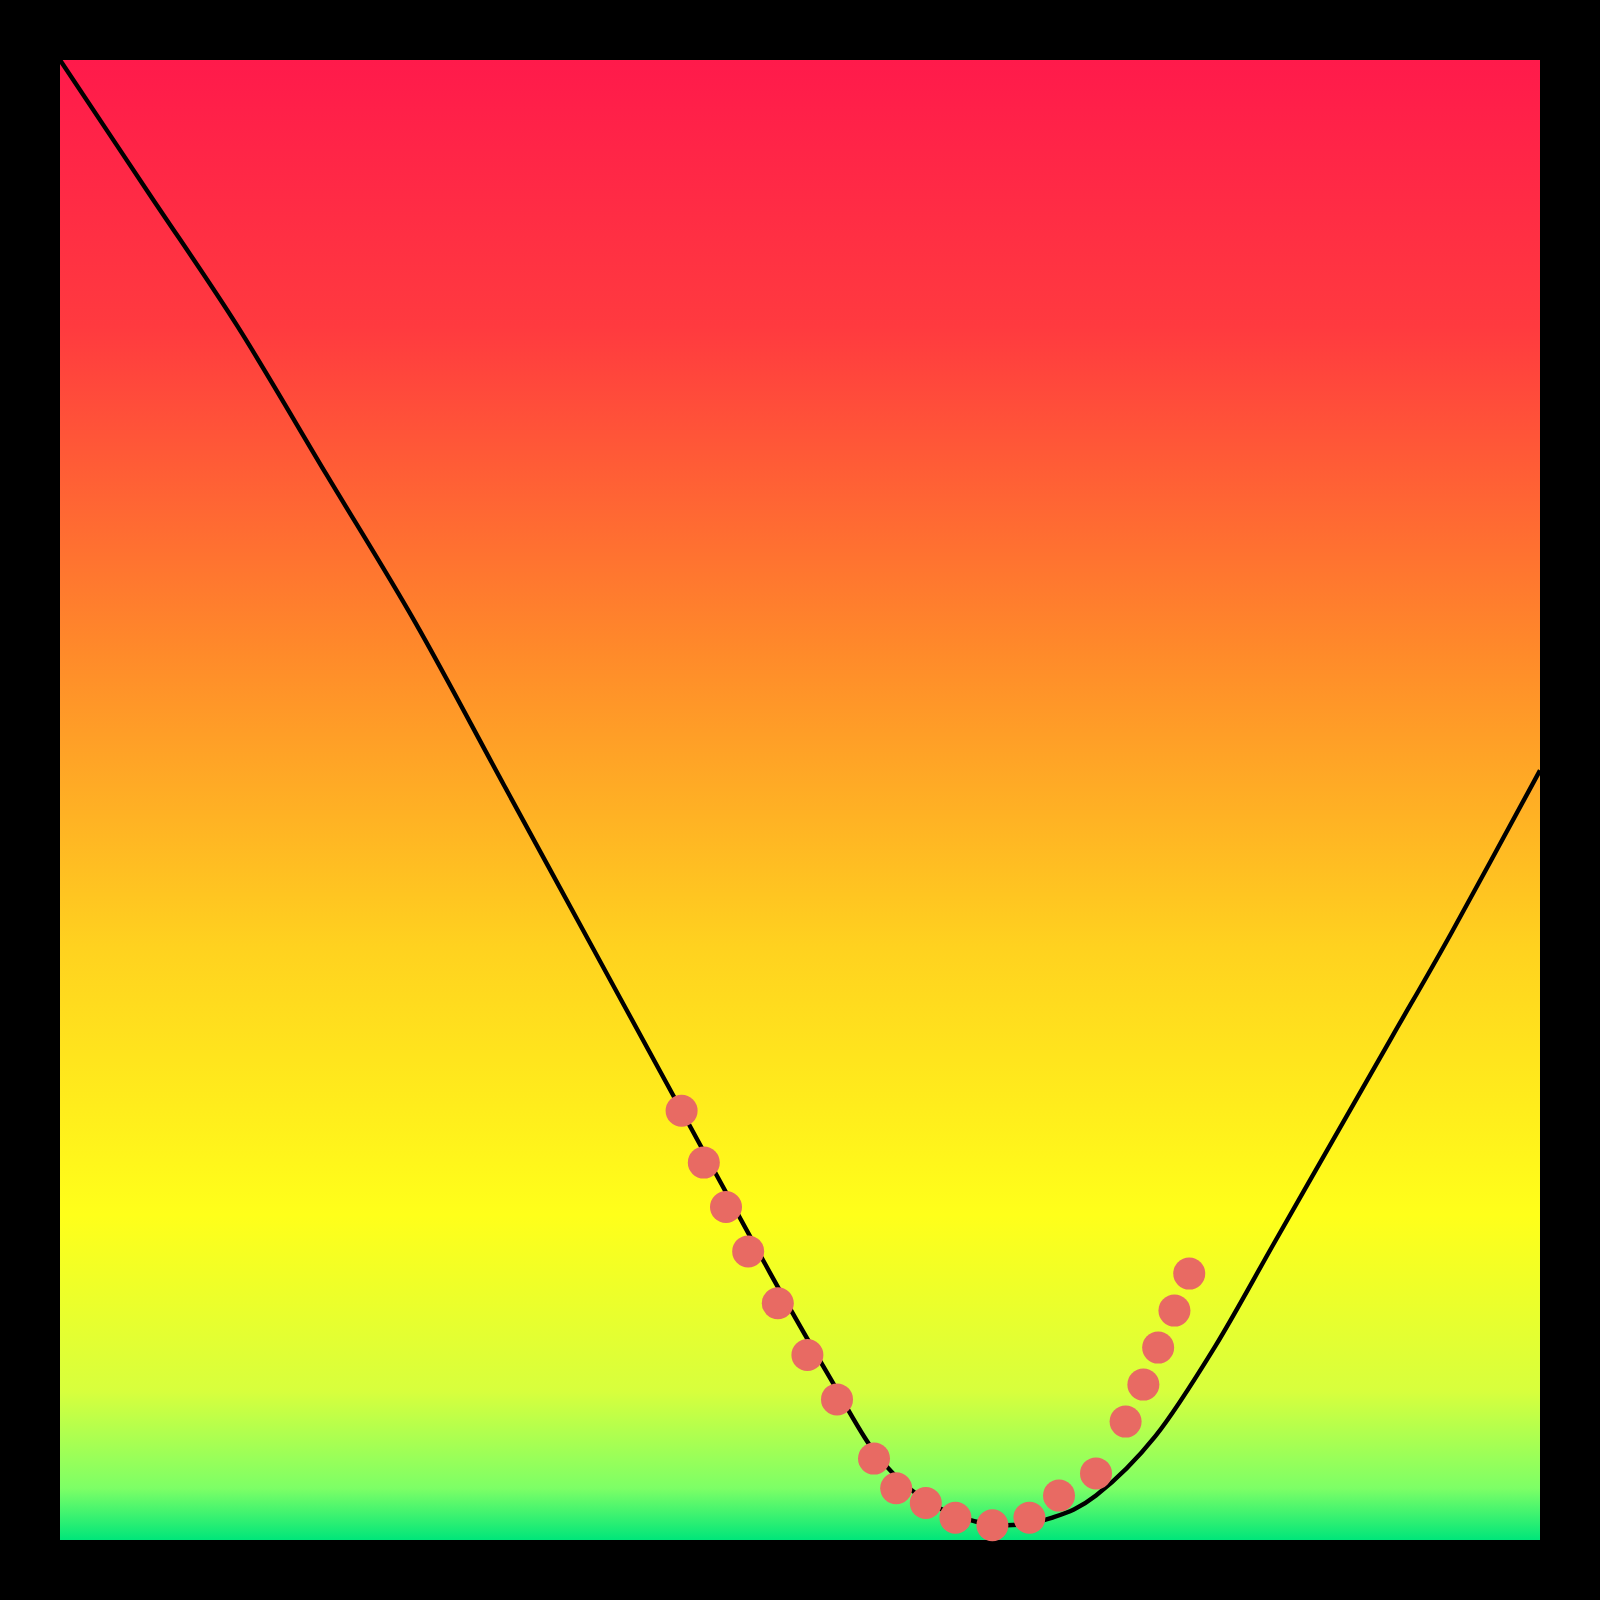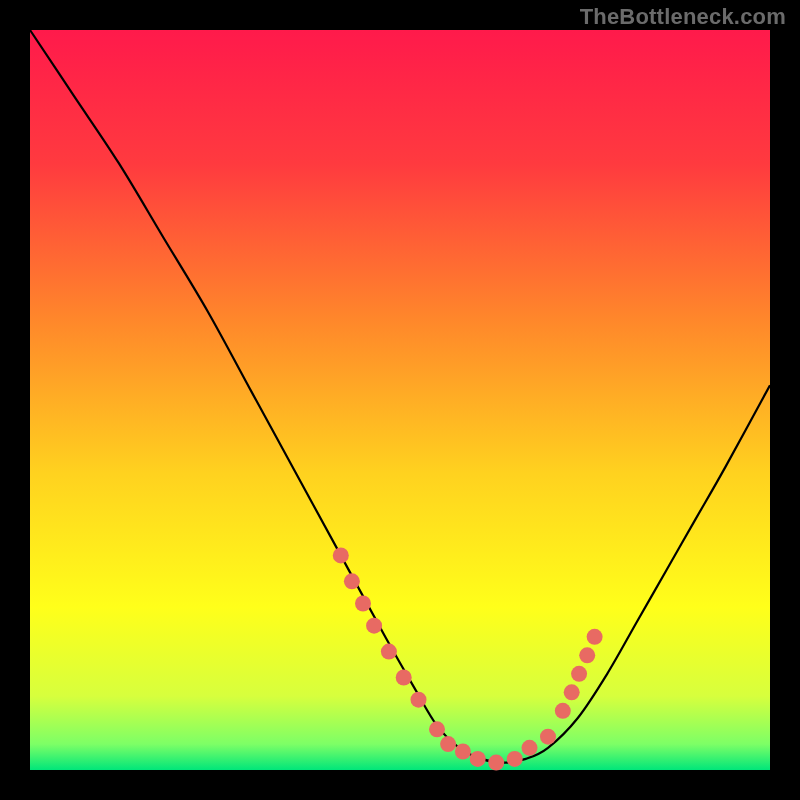--- a/index.html
+++ b/index.html
@@ -32,21 +32,20 @@
     position: absolute;
     top: 0;
     left: 0;
   }
 </style>
 </head>
 <body>
 
 <div class="frame">
 
-  <div class="watermark">TheBottleneck.com</div>
 
   <svg id="chart-svg" width="800" height="800" viewBox="0 0 800 800">
     <defs>
       <linearGradient id="bg-grad" x1="0" y1="0" x2="0" y2="1">
           <stop offset="0%" stop-color="#ff1a4b"></stop>
           <stop offset="18%" stop-color="#ff3a3f"></stop>
           <stop offset="40%" stop-color="#ff8a2a"></stop>
           <stop offset="60%" stop-color="#ffd21f"></stop>
           <stop offset="78%" stop-color="#ffff1a"></stop>
           <stop offset="90%" stop-color="#d7ff3d"></stop>

